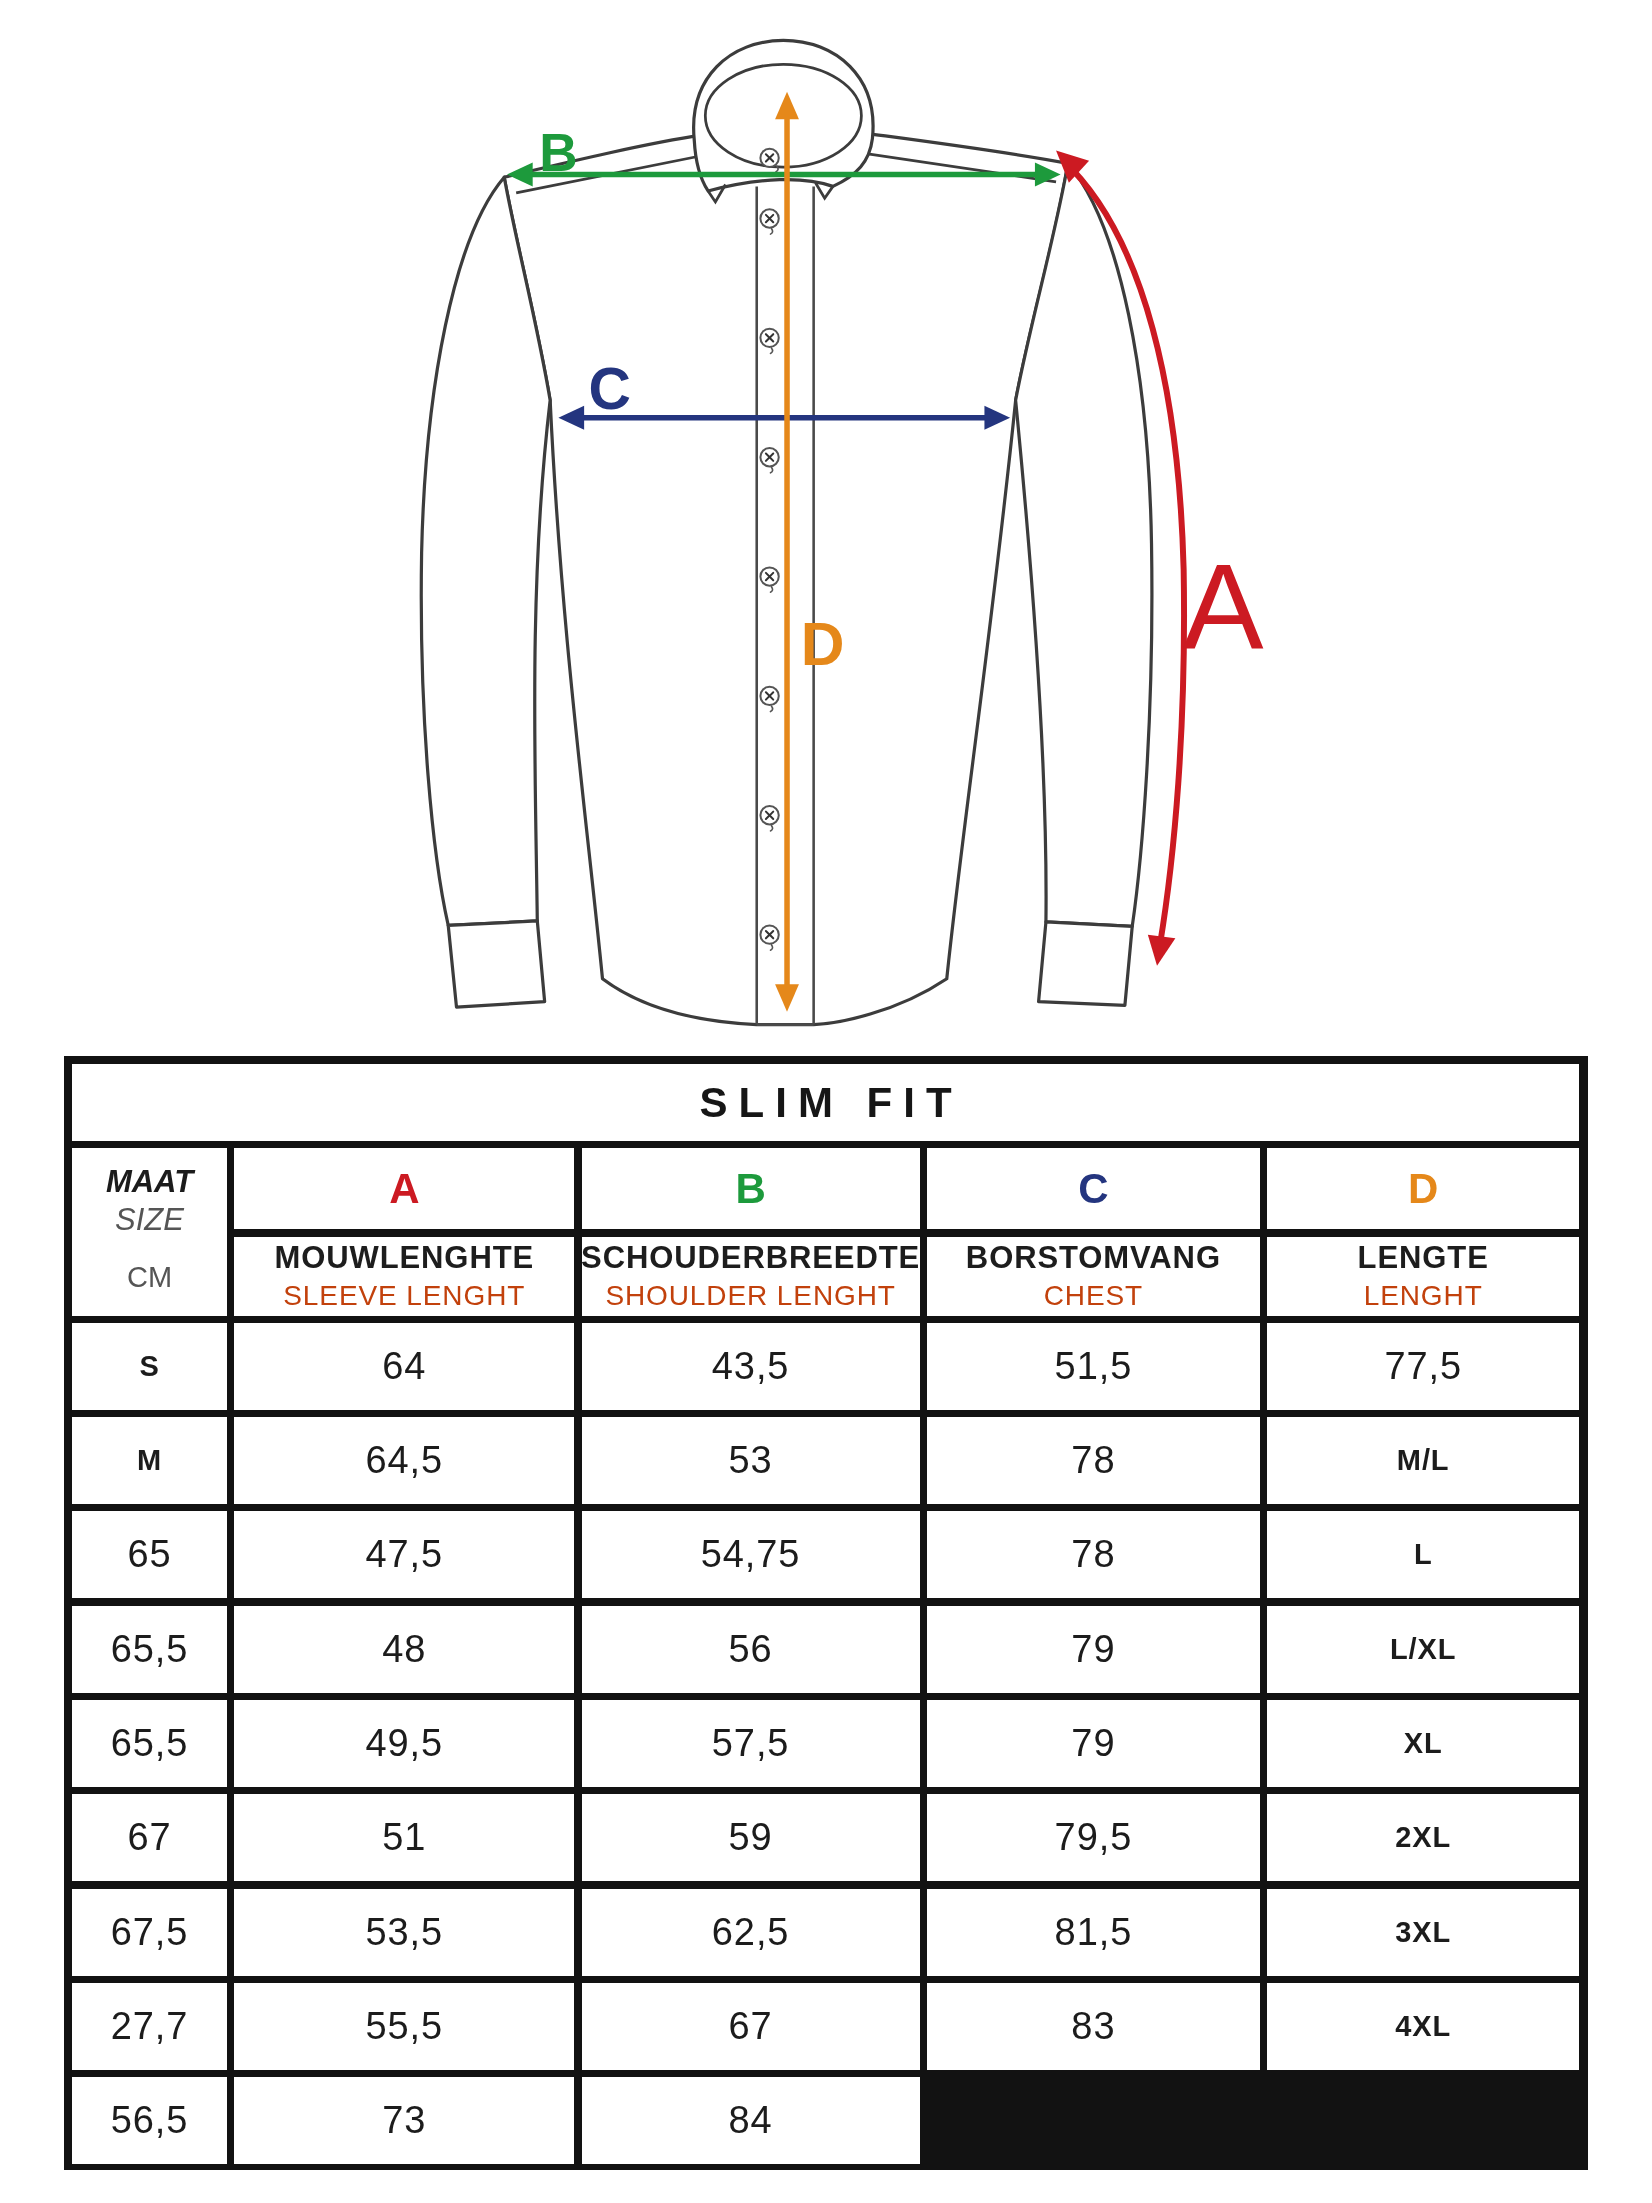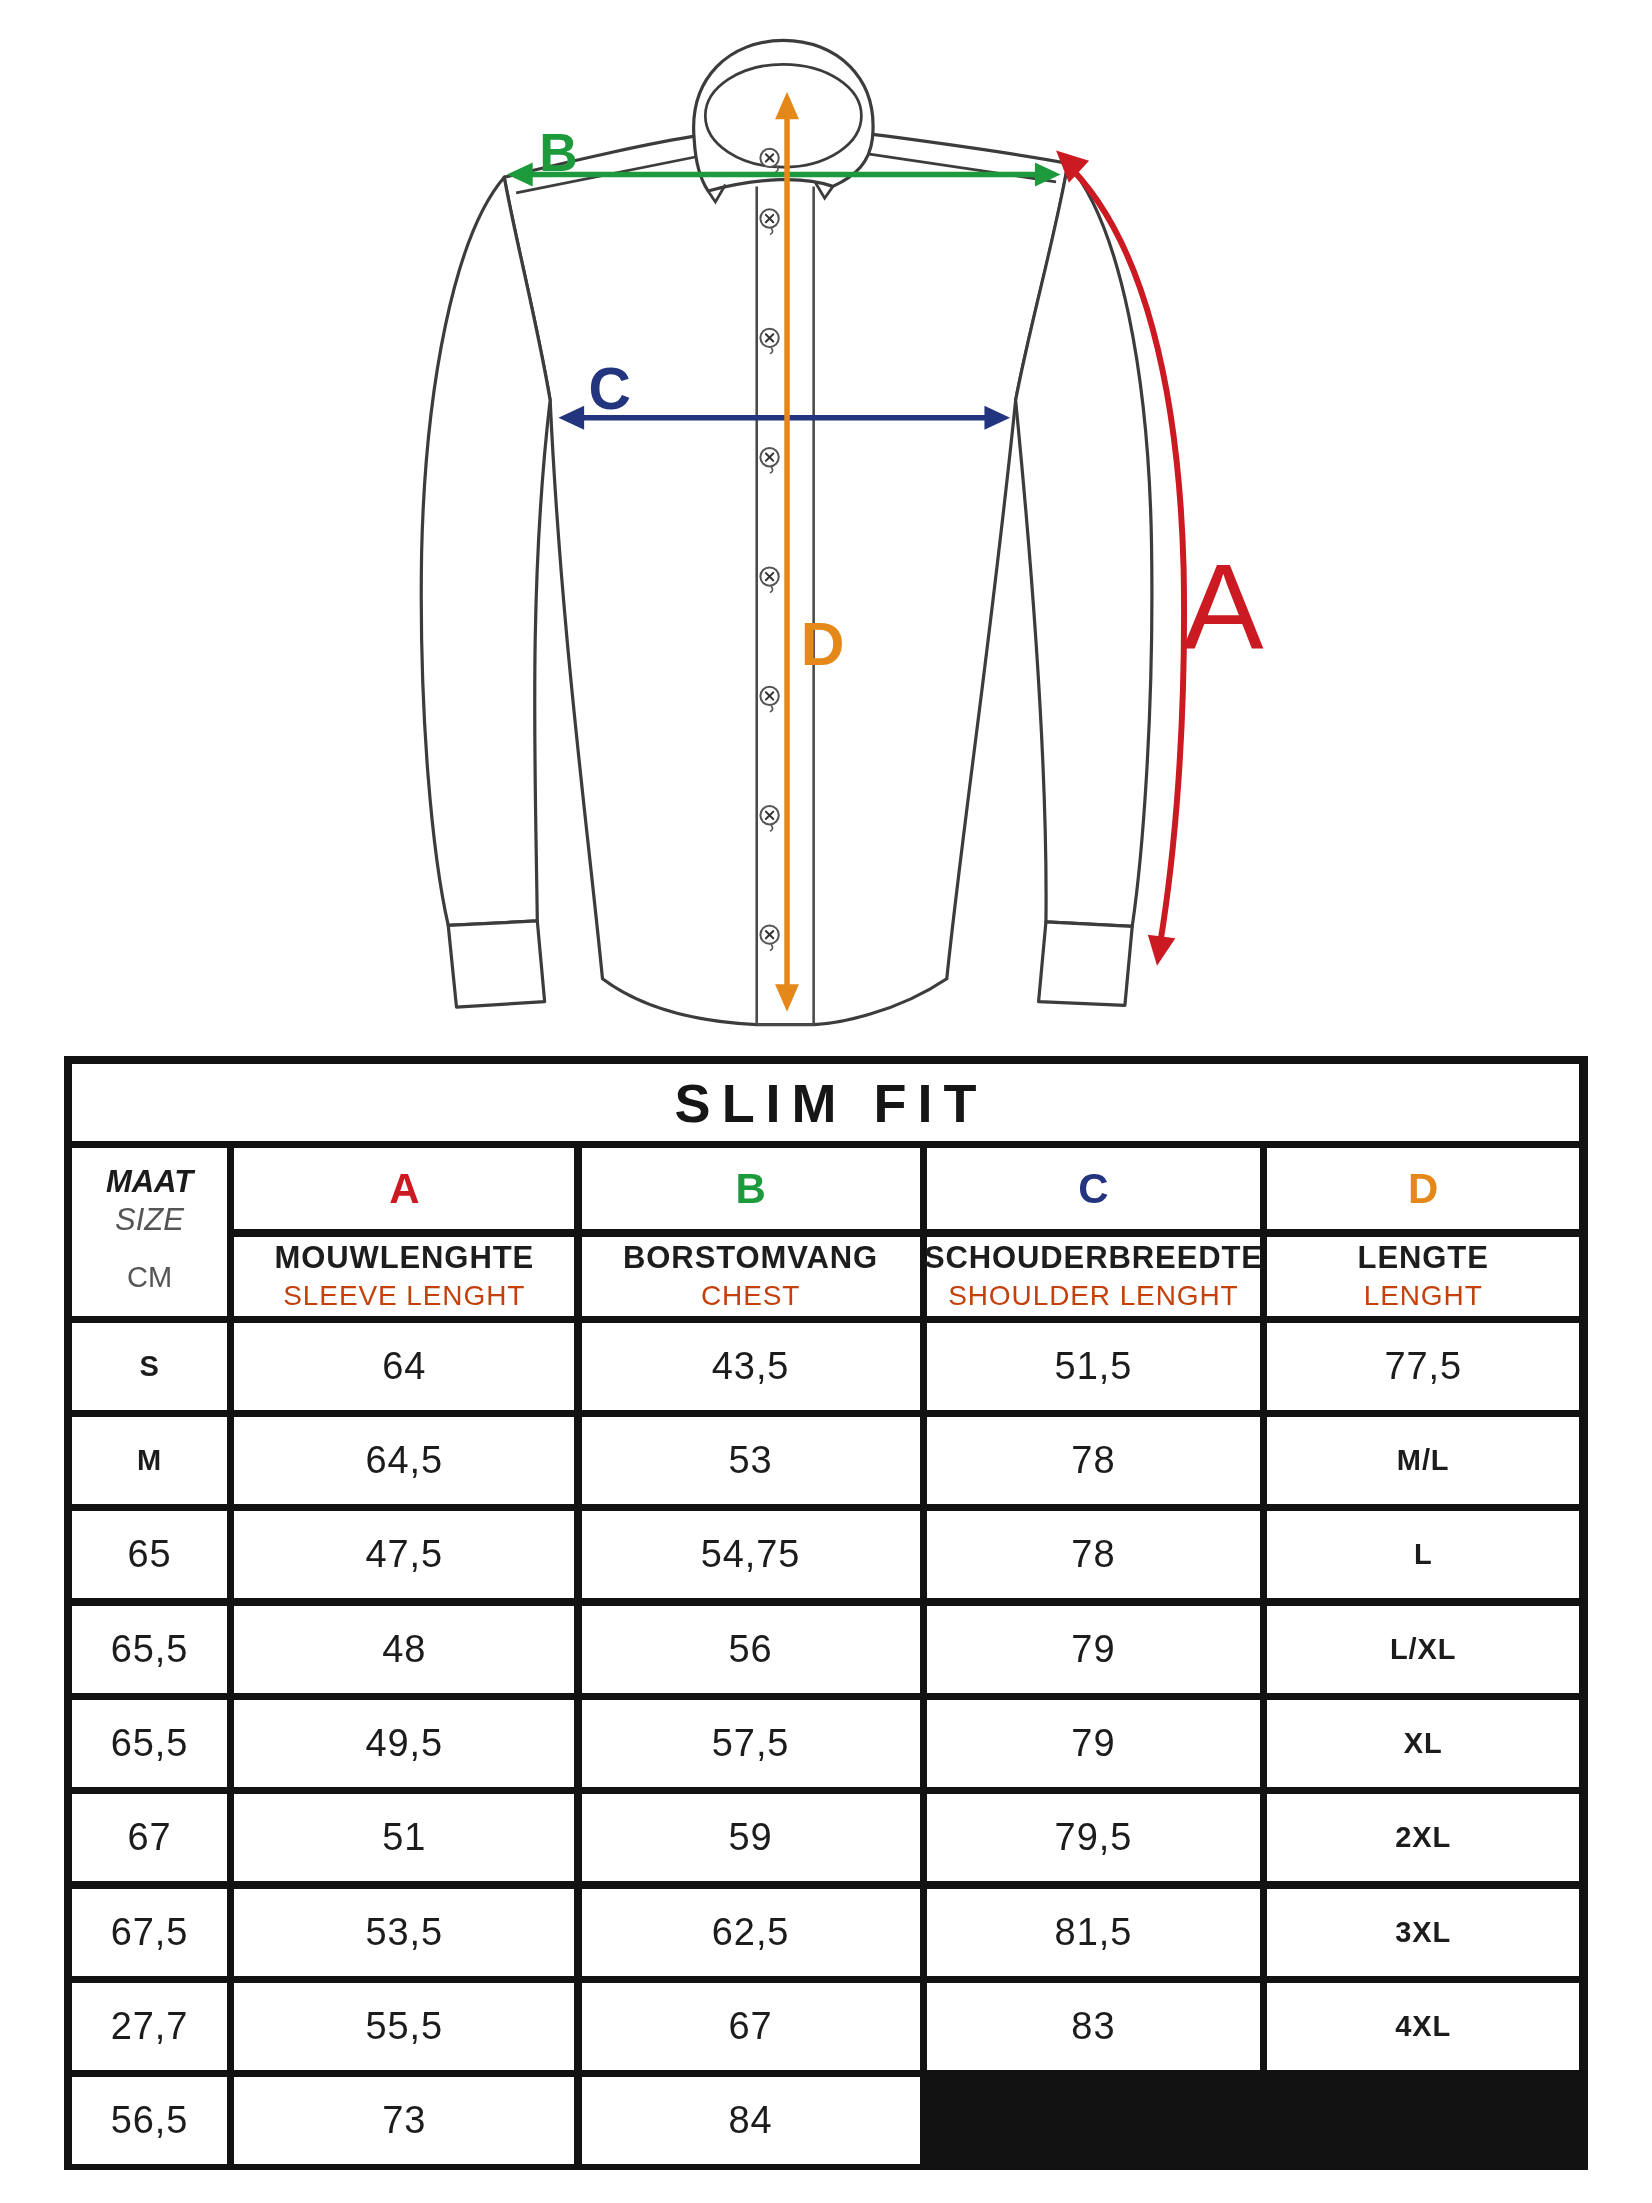--- a/index.html
+++ b/index.html
@@ -13,21 +13,21 @@
   .size-table{
     position:absolute;left:64px;top:1056px;width:1524px;height:1114px;
     box-sizing:border-box;border:8.3px solid #121212;background:#121212;
     display:grid;
     grid-template-columns:155px 340px 338px 333px 312px;
     grid-template-rows:77px 81px 79px repeat(9, 87px);
     gap:7.3px;
   }
   .cell{background:#ffffff;display:flex;align-items:center;justify-content:center;
         color:#1c1c1c;}
-  .title-cell{grid-column:1 / -1;font-size:54px;font-weight:700;
+  .title-cell{grid-column:1 / -1;font-size:42px;font-weight:700;
         letter-spacing:11px;padding-left:11px;color:#161616;}
   .corner-cell{grid-column:1;grid-row:2 / span 2;flex-direction:column;
         justify-content:space-between;padding:14.7px 0 22px 0;box-sizing:border-box;}
   .corner-top{font-size:31px;line-height:1.22;text-align:center;font-style:italic;}
   .corner-maat{font-weight:700;color:#1b1b1b;}
   .corner-size{font-weight:500;color:#555555;}
   .corner-cm{font-size:29px;font-weight:500;color:#555555;}
   .letter-cell{font-size:42px;font-weight:700;}
   .name-cell{flex-direction:column;line-height:1.3;text-align:left;}
   .name-nl{font-size:31px;font-weight:700;color:#1d1d1d;letter-spacing:0.9px;}
@@ -155,26 +155,26 @@
     <div class="cell letter-cell" style="color: rgb(204, 26, 34);">A</div>
     <div class="cell letter-cell" style="color: rgb(29, 154, 60);">B</div>
     <div class="cell letter-cell" style="color: rgb(36, 53, 127);">C</div>
     <div class="cell letter-cell" style="color: rgb(229, 136, 26);">D</div>
 
     <div class="cell name-cell">
       <div class="name-nl">MOUWLENGHTE</div>
       <div class="name-en">SLEEVE LENGHT</div>
     </div>
     <div class="cell name-cell">
+      <div class="name-nl">SCHOUDERBREEDTE</div>
+      <div class="name-en">SHOULDER LENGHT</div>
+    </div>
+    <div class="cell name-cell">
       <div class="name-nl">BORSTOMVANG</div>
       <div class="name-en">CHEST</div>
-    </div>
-    <div class="cell name-cell">
-      <div class="name-nl">SCHOUDERBREEDTE</div>
-      <div class="name-en">SHOULDER LENGHT</div>
     </div>
     <div class="cell name-cell">
       <div class="name-nl">LENGTE</div>
       <div class="name-en">LENGHT</div>
     </div>
 
     <div class="cell size-cell">S</div>
     <div class="cell value-cell">64</div>
     <div class="cell value-cell">43,5</div>
     <div class="cell value-cell">51,5</div>

